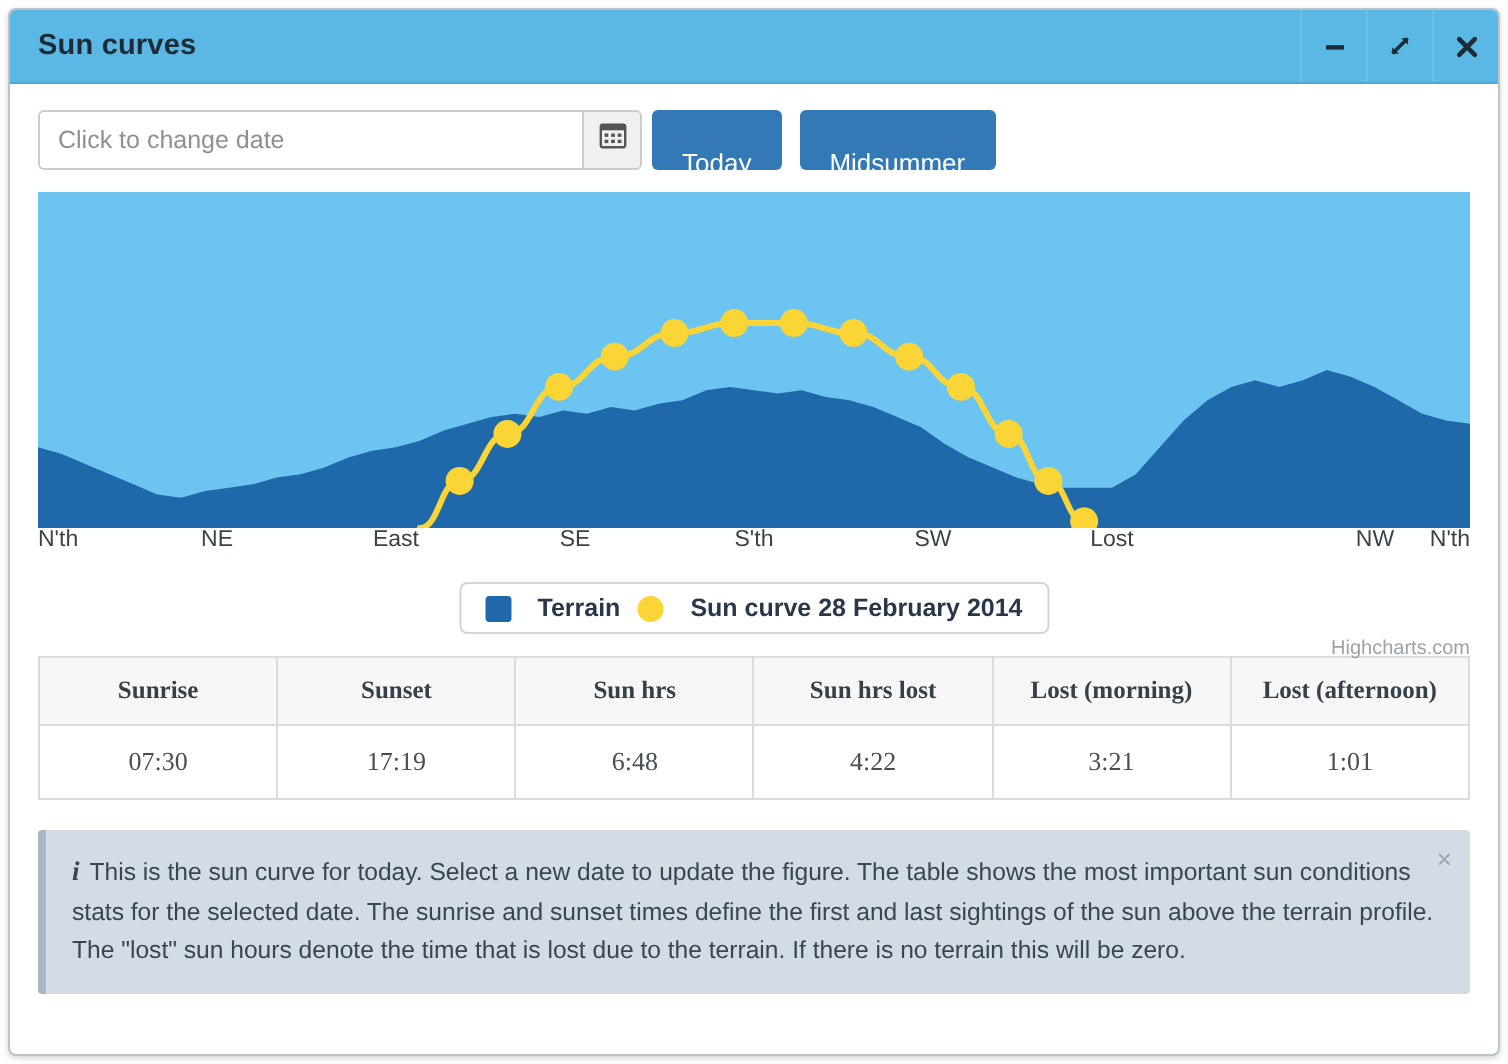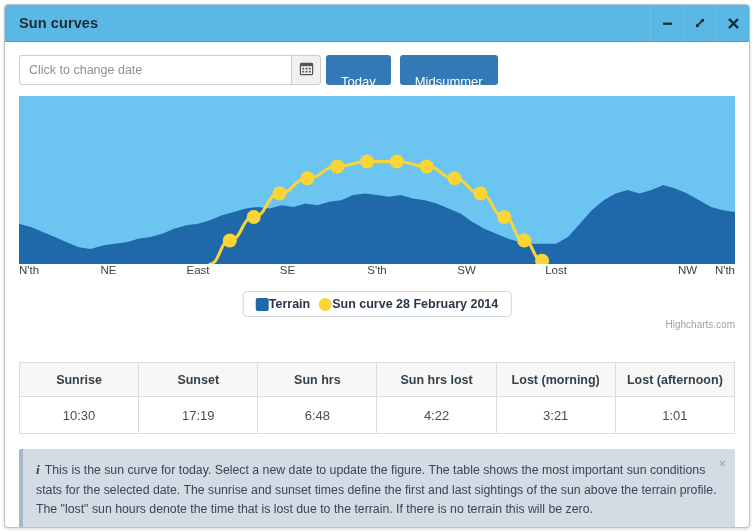--- a/index.html
+++ b/index.html
@@ -139,21 +139,21 @@
     background: #fff;
     padding: 5px 12px;
     display: flex;
     align-items: center;
     gap: 9px;
     white-space: nowrap;
   }
   .legend-item {
     display: flex;
     align-items: center;
-    gap: 0;
+    gap: 13px;
     font-size: 12.5px;
     color: #28384a;
     font-weight: bold;
     cursor: pointer;
   }
   .legend-swatch-terrain {
     width: 13px; height: 13px;
     background: #1F69AA;
     border-radius: 2px;
     display: inline-block;
@@ -166,21 +166,21 @@
   }
   .credits {
     position: absolute;
     right: 0;
     top: 223px;
     font-size: 10px;
     color: #9aa3a9;
   }
 
   
-  .table-wrap { margin: 34px 14px 0 14px; }
+  .table-wrap { margin: 0 14px 0 14px; font-family: Liberation Serif, serif; }
   table.stats {
     width: 100%;
     border-collapse: collapse;
     border: 1px solid #dcdcdc;
     table-layout: fixed;
   }
   table.stats th {
     background: #f7f7f7;
     border: 1px solid #dcdcdc;
     font-size: 12.5px;
@@ -338,21 +338,21 @@
           <th>Sunrise</th>
           <th>Sunset</th>
           <th>Sun hrs</th>
           <th>Sun hrs lost</th>
           <th>Lost (morning)</th>
           <th>Lost (afternoon)</th>
         </tr>
       </thead>
       <tbody>
         <tr>
-          <td>10:30</td>
+          <td>07:30</td>
           <td>17:19</td>
           <td>6:48</td>
           <td>4:22</td>
           <td>3:21</td>
           <td>1:01</td>
         </tr>
       </tbody>
     </table>
   </div>
 

